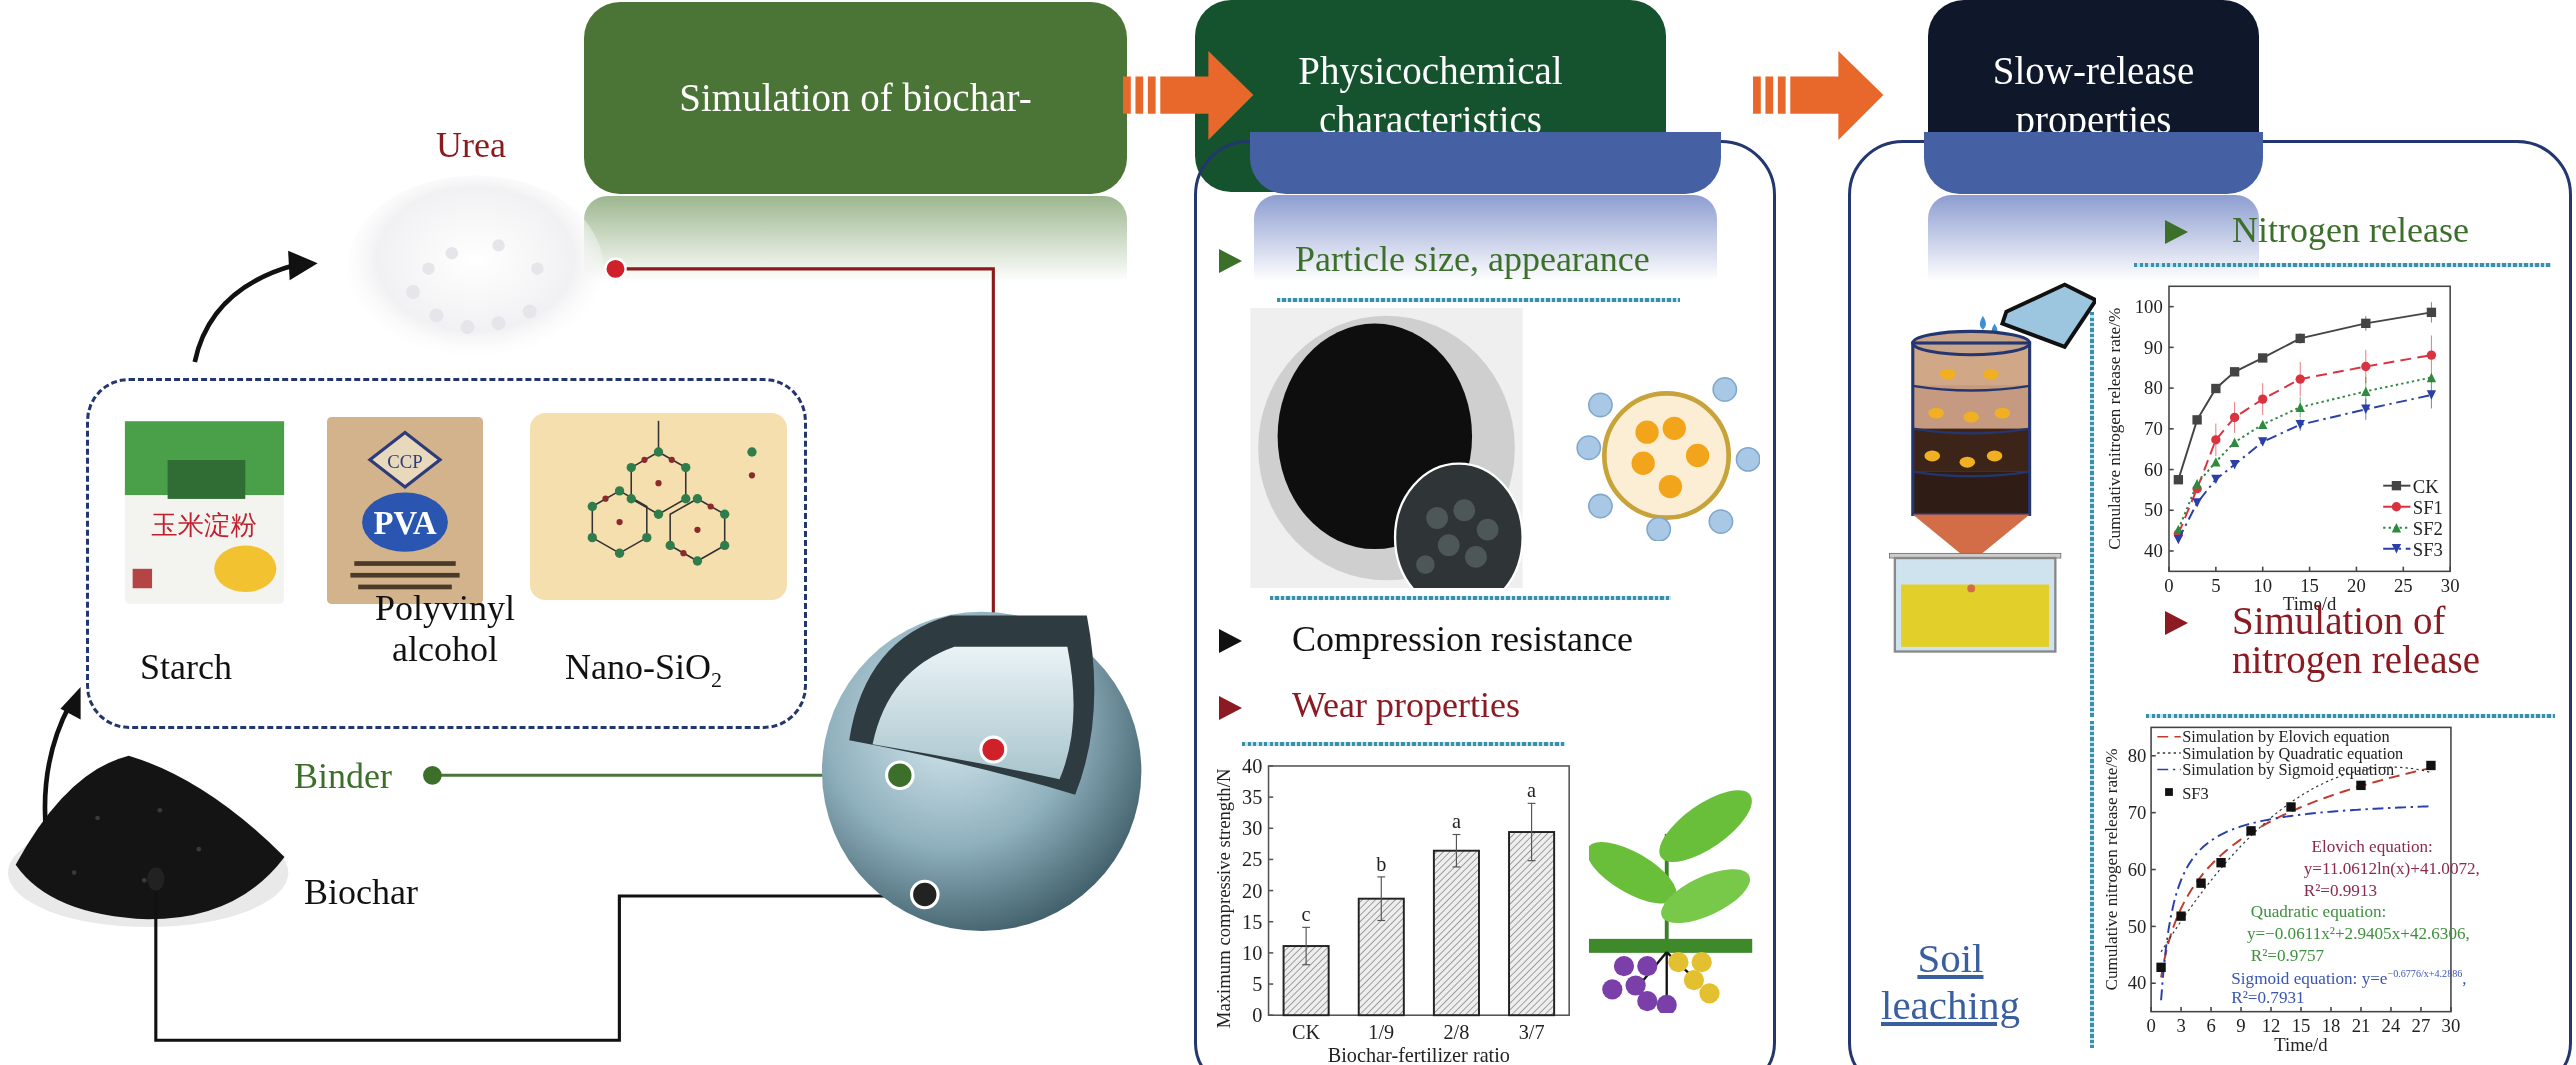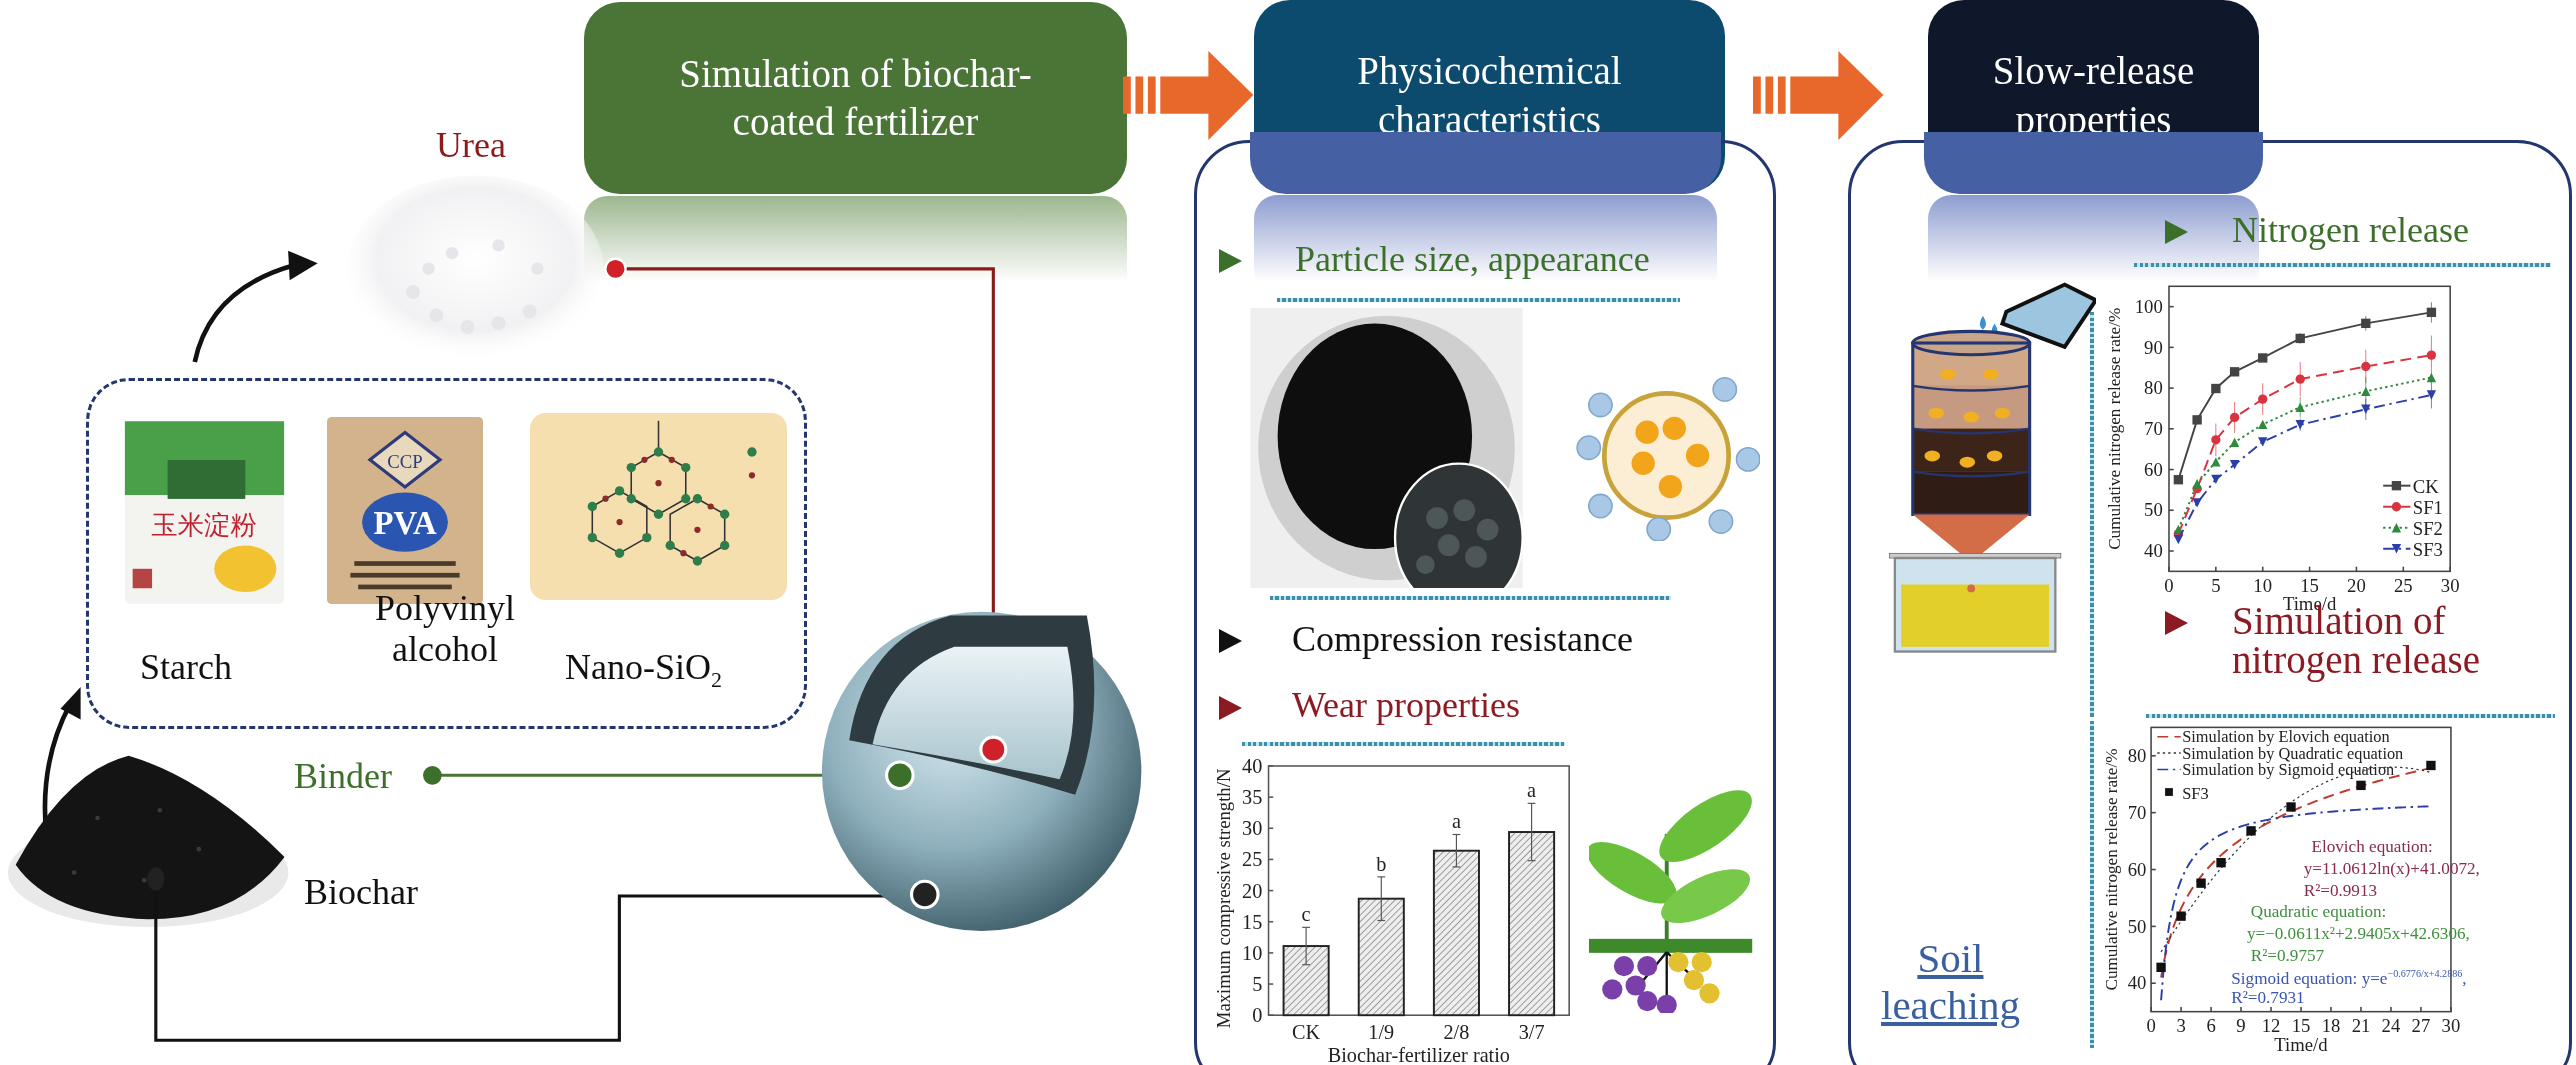--- a/index.html
+++ b/index.html
@@ -1,20 +1,20 @@
 <!DOCTYPE html>
 <html style="font-size:12.5px"><head>
 <meta charset="utf-8">
 <style>
   * { box-sizing: border-box; margin: 0; padding: 0; }
   body { width: 2576px; height: 1066px; background: #ffffff; position: relative; overflow: hidden; font-family: "Liberation Serif", serif; }
   .abs { position: absolute; }
   .hdr { position: absolute; border-radius: 36px; color: #fff; display: flex; align-items: center; justify-content: center; text-align: center; font-size: 39px; line-height: 1.25; }
   .hdr-green { background: #4a7536; left: 584px; top: 2.3px; width: 543px; height: 192px; }
-  .hdr-blue1 { background: #0c4a6e; left: 1254px; top: 0; width: 471px; height: 192px; }
+  .hdr-blue1 { background: #14532d; left: 1195px; top: 0; width: 471px; height: 192px; }
   .hdr-blue2 { background: #0f172a; left: 1928px; top: 0; width: 331px; height: 192px; }
   .refl { position: absolute; border-radius: 23.4px 23.4px 0 0; height: 86px; }
   .refl-green { left: 584px; top: 196px; width: 543px; background: linear-gradient(#9db78f, rgba(255,255,255,0)); }
   .refl-blue1 { left: 1254px; top: 195px; width: 463px; background: linear-gradient(#8d9dd0, rgba(255,255,255,0)); }
   .refl-blue2 { left: 1928px; top: 195px; width: 331px; background: linear-gradient(#8d9dd0, rgba(255,255,255,0)); }
   .panel { position: absolute; border: 3.1px solid #24366f; border-radius: 55px; border-bottom: none; }
   .panel-mid { left: 1194px; top: 140px; width: 582px; height: 950px; border-bottom: 3.1px solid #24366f; border-radius: 55px 55px 47px 47px; }
   .panel-right { left: 1848px; top: 140px; width: 724px; height: 950px; border-bottom: 3.1px solid #24366f; border-radius: 55px 55px 47px 47px; }
   .mask-top { position: absolute; background: #fff; }
   .section-title { position: absolute; font-size: 36px; white-space: nowrap; }
@@ -23,21 +23,20 @@
   .dotline-v { position: absolute; width: 3.9px; background: repeating-linear-gradient(180deg, #3c8fa8 0 3.1px, #bfe3ef 3.1px 5.5px); }
   .lbl { position: absolute; font-size: 36px; color: #111; white-space: nowrap; text-align: center; line-height: 1.15; }
   svg text { font-family: "Liberation Serif", serif; }
 </style>
 </head>
 <body>
 
 <div class="hdr hdr-green">
   <div>
       <div>Simulation of biochar-</div>
-  <div>coated fertilizer</div>
     </div>
 </div>
 <div class="refl refl-green"></div>
 
 <div class="hdr hdr-blue1">
   <div>
       <div>Physicochemical</div>
   <div>characteristics</div>
     </div>
 </div>

